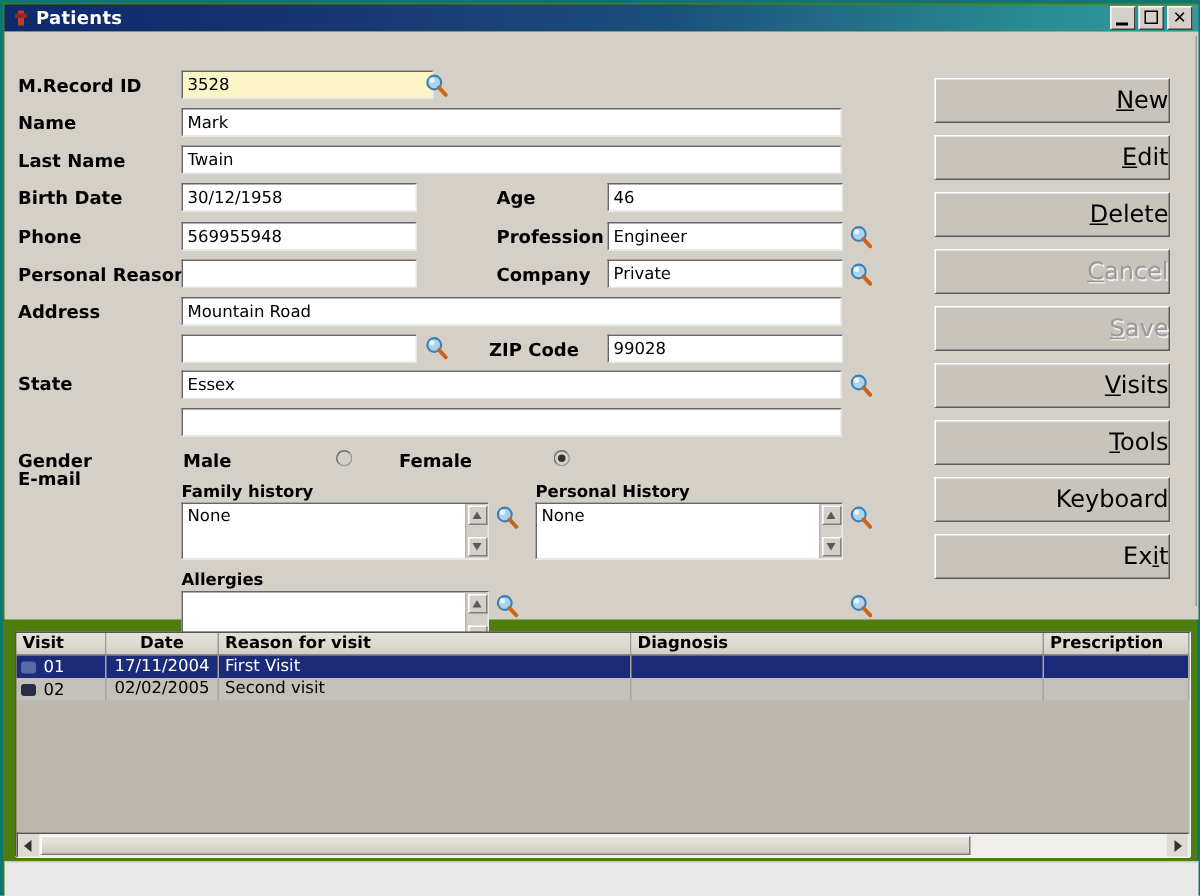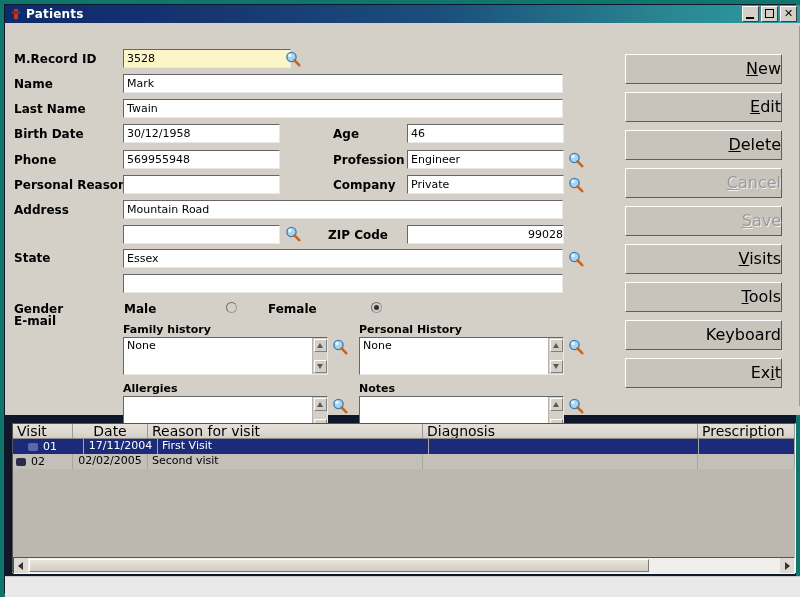--- a/index.html
+++ b/index.html
@@ -11,22 +11,22 @@
     font-family: "DejaVu Sans", sans-serif;
     font-size: 11px;
     overflow: hidden;
   }
 
   
   #window {
     position: absolute;
     left: 0; top: 0;
     width: 800px; height: 597px;
-    background: #0f172a;
-    border: 4px solid #0f766e;
+    background: #4d7c0f;
+    border: 2px solid #0f766e;
     box-sizing: border-box;
   }
 
   
   #titlebar {
     position: absolute;
     left: 1px; top: 1px;
     width: 796px; height: 18px;
     background: linear-gradient(to right, #0d2a6b 0%, #16316f 20%, #1b4f7c 55%, #2a8a92 85%, #2f9aa0 100%);
     display: flex;
@@ -266,37 +266,38 @@
     overflow: hidden;
   }
   #grid-head {
     display: flex;
     height: 15px;
     background: #ded9d0;
     border-bottom: 1px solid #8a8a8a;
     box-sizing: border-box;
   }
   .gh {
-    font-size: 14px;
+    font-size: 11px;
     color: #000;
     line-height: 14px;
     padding-left: 4px;
     box-sizing: border-box;
     border-right: 1px solid #9a9a9a;
     background: linear-gradient(to bottom, #e6e1d8 0%, #ded9d0 60%, #d2cdc4 100%);
     white-space: nowrap;
     overflow: hidden;
+    font-weight: bold;
   }
   .gh.center { text-align: center; padding-left: 0; }
   .grow {
     display: flex;
     height: 15px;
     box-sizing: border-box;
   }
-  .grow.sel { background: #1c2a7a; color: #ffffff; padding-left: 12px; }
+  .grow.sel { background: #1c2a7a; color: #ffffff; }
   .grow.alt { background: #c3c0b9; }
   .gc {
     font-size: 11px;
     line-height: 14px;
     padding-left: 4px;
     box-sizing: border-box;
     border-right: 1px solid #a9a6a0;
     white-space: nowrap;
     overflow: hidden;
   }
@@ -404,21 +405,21 @@
     <input class="fld" style="left: 118px; top: 251px; width: 440px;" value="">
 
     <span class="lbl" style="left:328px; top:104px;">Age</span>
     <span class="lbl" style="left:328px; top:130px;">Profession</span>
     <span class="lbl" style="left:328px; top:155px;">Company</span>
     <span class="lbl" style="left:323px; top:205px;">ZIP Code</span>
 
     <input class="fld" style="left: 402px; top: 101px; width: 157px;" value="46">
     <input class="fld" style="left: 402px; top: 127px; width: 157px;" value="Engineer">
     <input class="fld" style="left: 402px; top: 152px; width: 157px;" value="Private">
-    <input class="fld" style="left: 402px; top: 202px; width: 157px; text-align: right;" value="99028">
+    <input class="fld" style="left: 402px; top: 202px; width: 157px;" value="99028">
 
     <span class="mag" style="left:279px; top:27px;">
         <svg width="18" height="18" viewBox="0 0 18 18">
   <circle cx="7.5" cy="7" r="4.6" fill="#a8d4f0" stroke="#3f7fb5" stroke-width="1.4"></circle>
   <circle cx="6" cy="5.5" r="1.8" fill="#ffffff" opacity="0.75"></circle>
   <line x1="10.6" y1="10.3" x2="15.2" y2="15.2" stroke="#c8651a" stroke-width="2.6" stroke-linecap="round"></line>
 </svg>
       </span>
     <span class="mag" style="left:279px; top:202px;">
         <svg width="18" height="18" viewBox="0 0 18 18">
@@ -508,30 +509,20 @@
       <span class="ta-label">Allergies</span>
       <div class="ta-box" style="width:205px; height:38px;">
         <span class="ta-text"></span>
         <span class="ta-scroll">
           <span class="sb-btn up"></span>
           <span class="sb-btn dn"></span>
         </span>
       </div>
     </div>
 
-    <div class="ta-wrap" style="left:354px; top:359px; width:205px;">
-      <span class="ta-label">Notes</span>
-      <div class="ta-box" style="width:205px; height:38px;">
-        <span class="ta-text"></span>
-        <span class="ta-scroll">
-          <span class="sb-btn up"></span>
-          <span class="sb-btn dn"></span>
-        </span>
-      </div>
-    </div>
 
   </div>
 
   <div id="vdiv"></div>
 
   <div id="btn-col">
       <div class="act-btn"><u>N</u>ew</div>
       <div class="act-btn"><u>E</u>dit</div>
       <div class="act-btn"><u>D</u>elete</div>
       <div class="act-btn disabled"><u>C</u>ancel</div>

